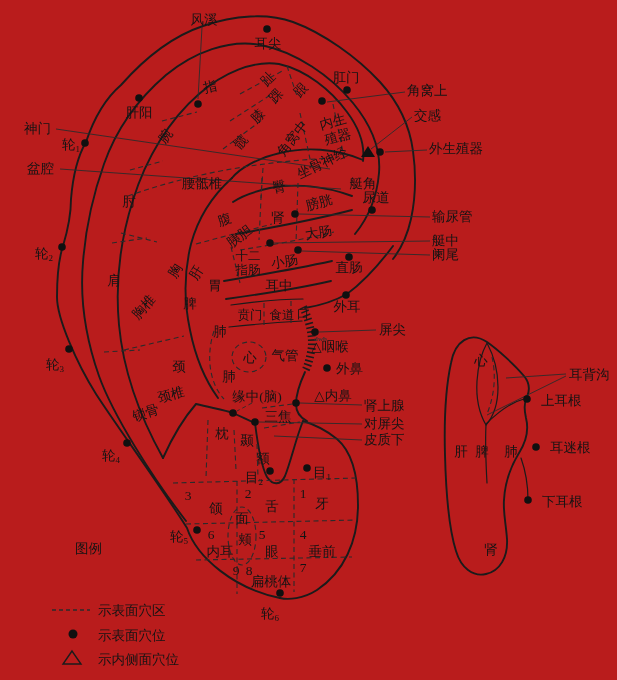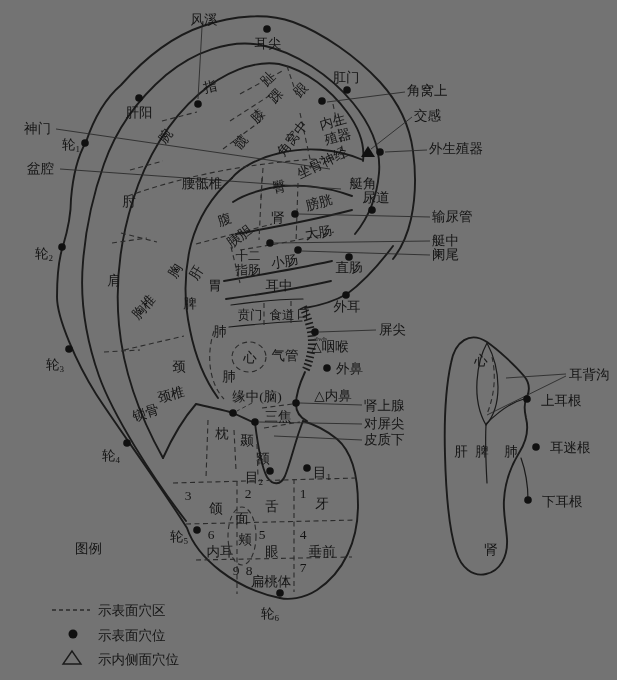--- a/index.html
+++ b/index.html
@@ -1,16 +1,16 @@
 <!DOCTYPE html>
 <html><head>
 <meta charset="utf-8">
 <style>
   html,body{margin:0;padding:0;background:#ffffff;}
-  .stage{position:relative;width:617px;height:680px;background:#737373;overflow:hidden;}
+  .stage{position:relative;width:617px;height:680px;background:#b91c1c;overflow:hidden;}
   svg{position:absolute;left:0;top:0;}
   .solid path{fill:none;stroke:#1b1b1b;stroke-width:1.9;stroke-linecap:round;}
   .solid path.thin{stroke-width:1.2;}
   .solid path.hatch{stroke-width:8;stroke-dasharray:1.6 2.6;stroke-linecap:butt;}
   .dashed path,.dashed line,.dashed ellipse{fill:none;stroke:#2b2b2b;stroke-width:1.1;stroke-dasharray:5 3.5;}
   .leader line{stroke:#2b2b2b;stroke-width:0.9;}
   .leader line.dash{stroke-dasharray:4 3;}
   .dots circle{fill:#101010;}
   .marks polygon.filled{fill:#101010;}
   .marks polygon.open{fill:none;stroke:#1b1b1b;stroke-width:1.4;}

